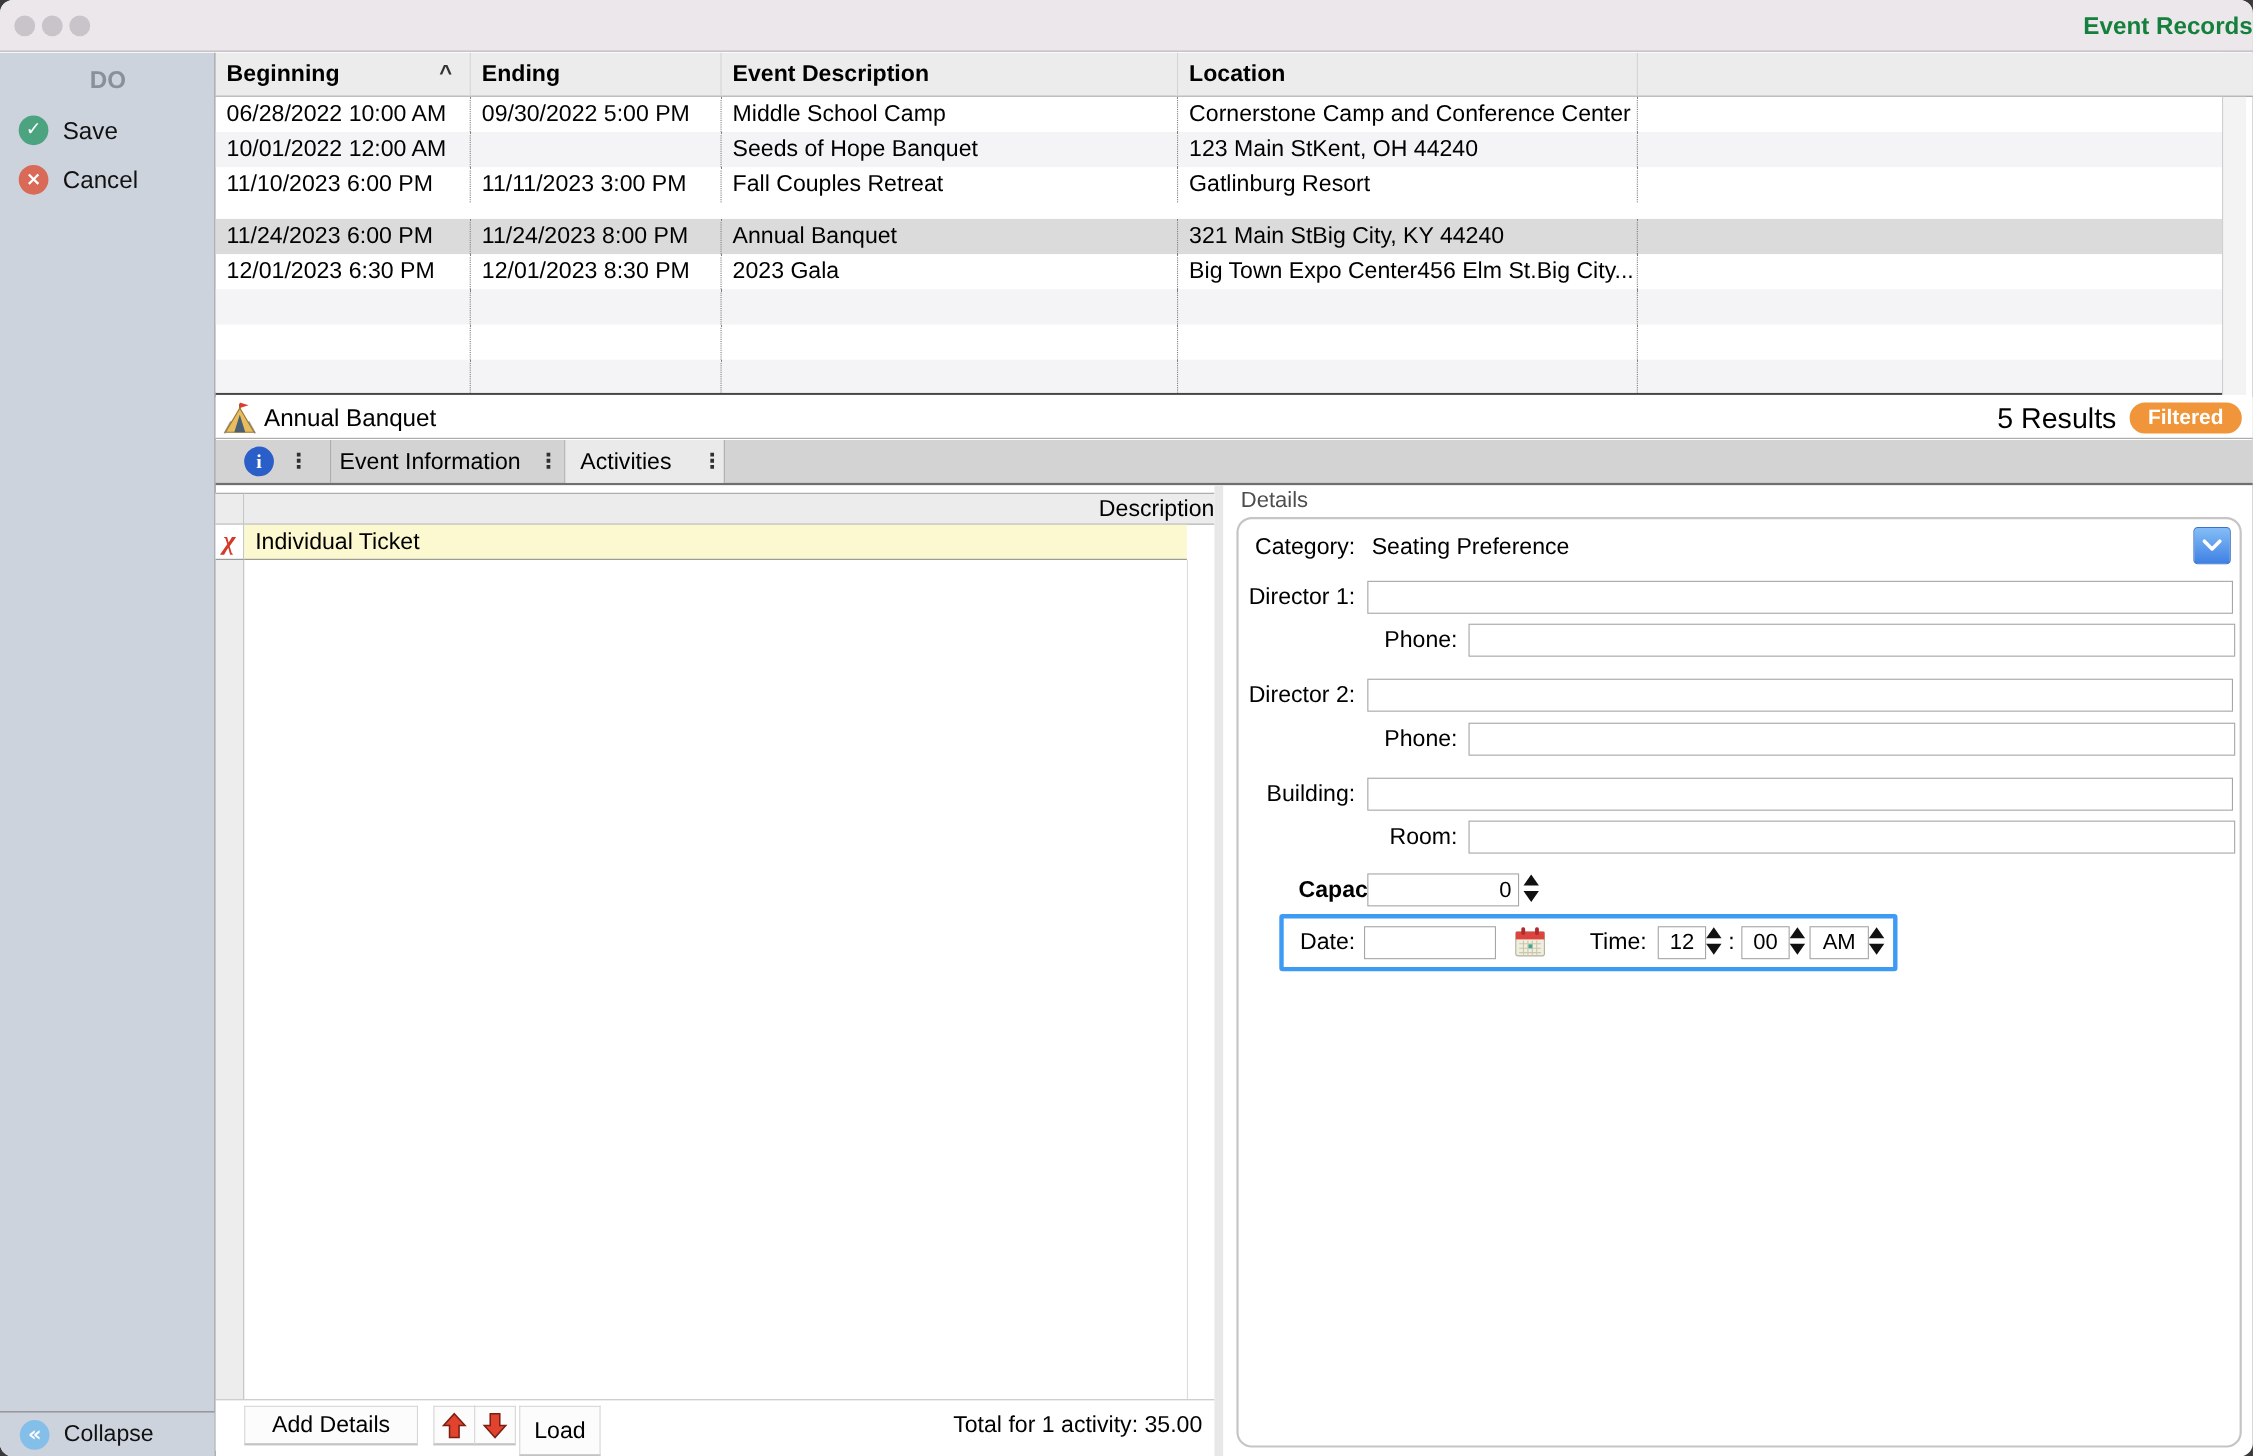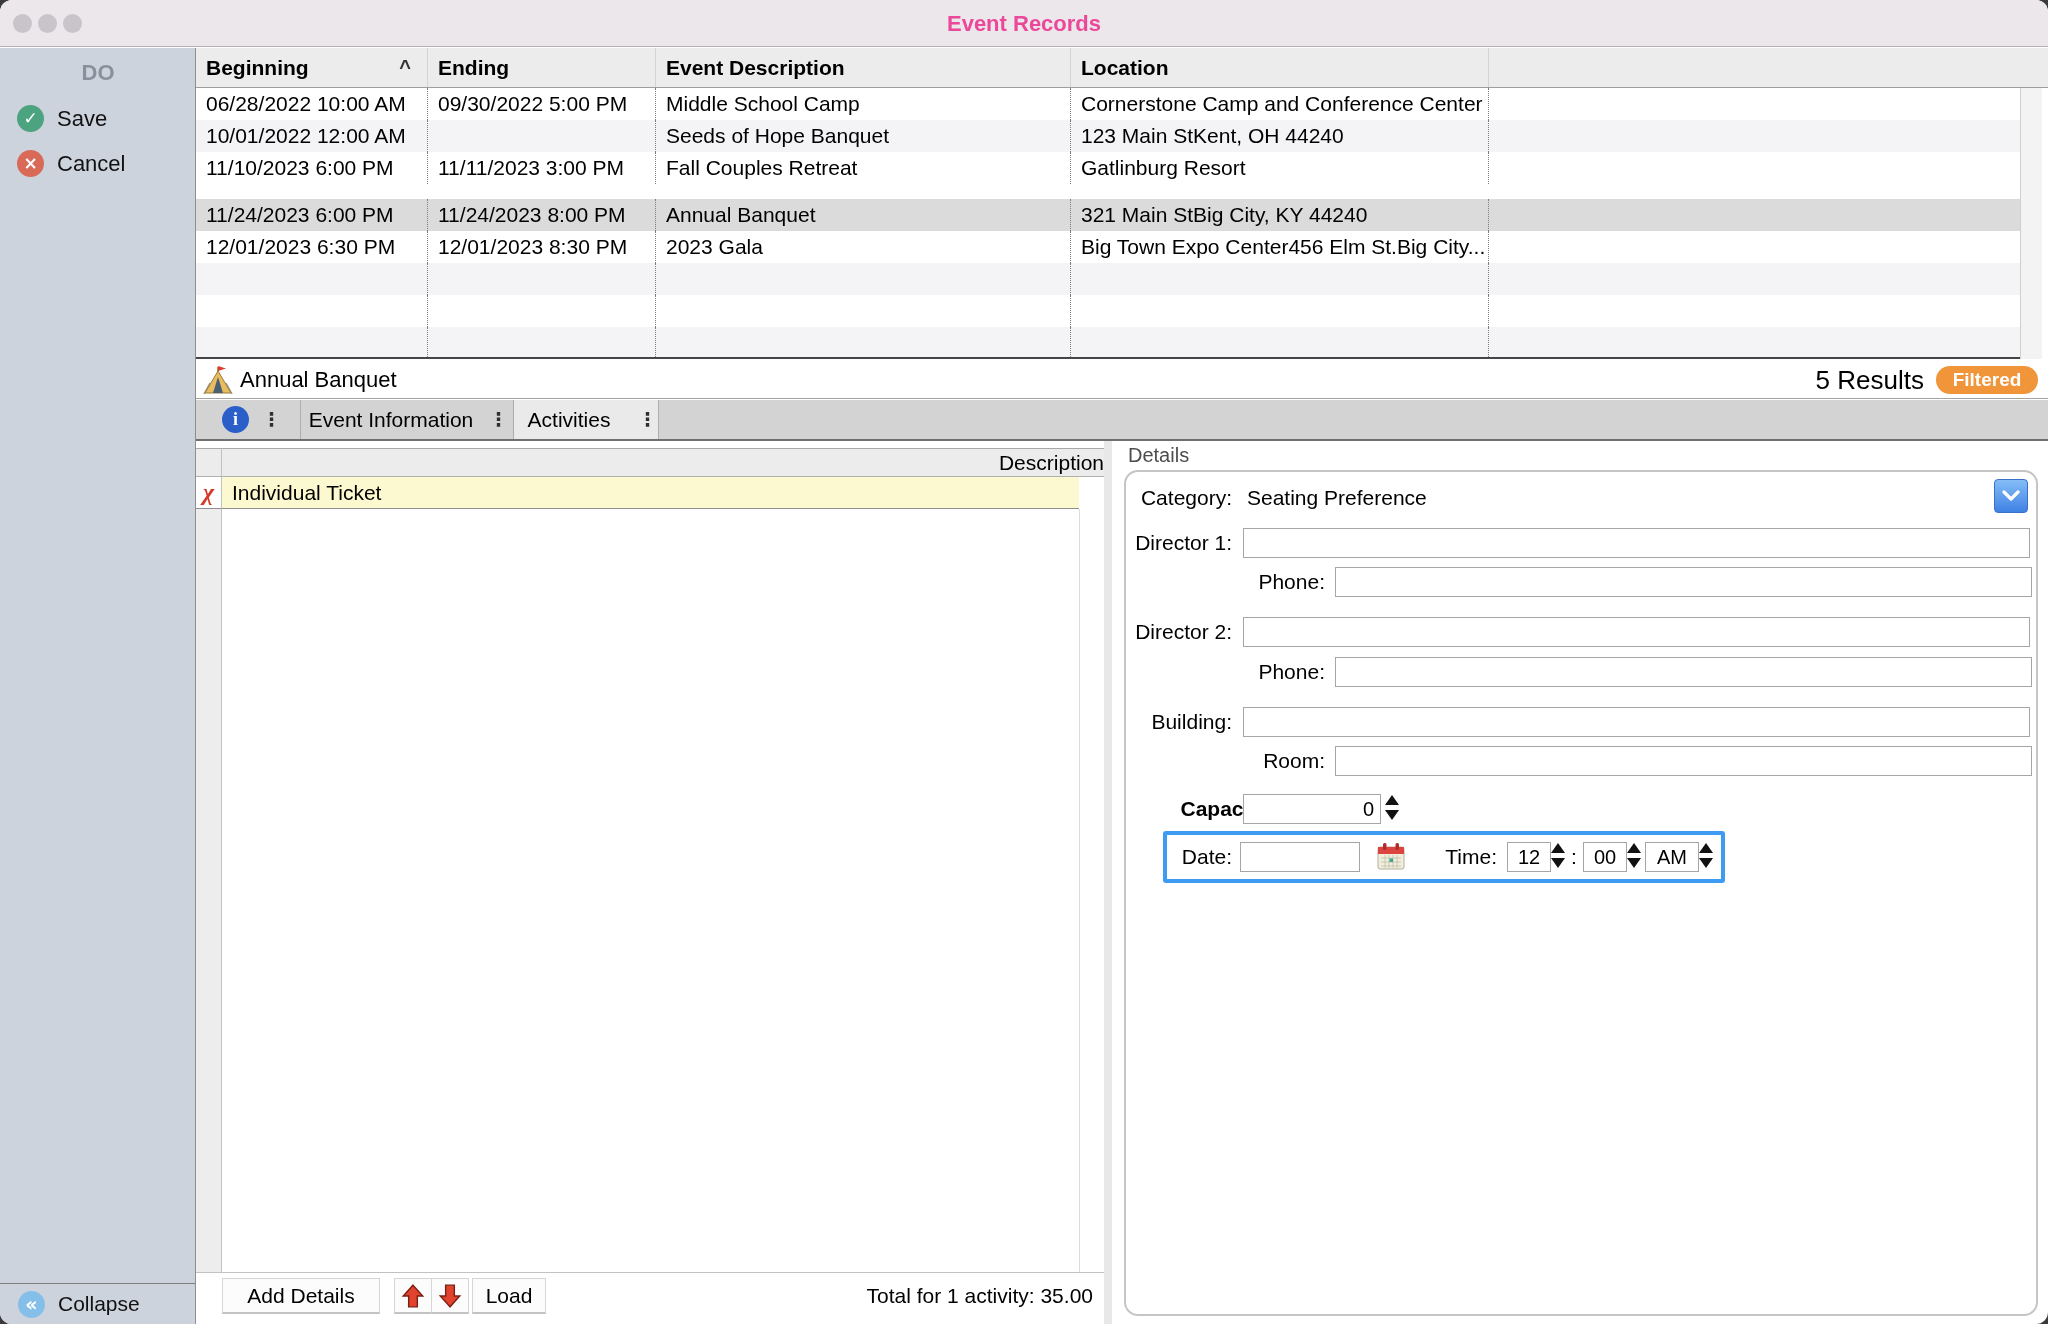--- a/index.html
+++ b/index.html
@@ -4,22 +4,22 @@
 <style>
   * { margin:0; padding:0; box-sizing:border-box; }
   html,body { width:2048px; height:1324px; background:#3a3a3a; font-family:"Liberation Sans", sans-serif; }
   .window { position:absolute; left:0; top:0; width:2048px; height:1324px; background:#fff;
             border-radius:12px; overflow:hidden; }
   .abs { position:absolute; }
 
   
   .titlebar { left:0; top:0; width:2048px; height:47px; background:#ebe7eb; border-bottom:1px solid #b6b1b6; }
   .traffic { width:19px; height:19px; border-radius:50%; background:#c9c4c9; top:14px; }
-  .win-title { left:0; top:0; width:2048px; height:47px; line-height:47px; text-align:center;
-               font-weight:bold; font-size:22px; color:#ec4899; }
+  .win-title { left:0; top:0; width:2048px; height:47px; line-height:47px; text-align:right;
+               font-weight:bold; font-size:22px; color:#15803d; }
 
   
   .sidebar { left:0; top:48px; width:196px; height:1276px; background:#cdd3dd; border-right:1px solid #8e8e8e; }
   .do-header { left:0; top:60px; width:196px; text-align:center; font-weight:bold; font-size:22px; color:#8a909b; }
   .side-row { height:28px; line-height:28px; font-size:22px; color:#111; }
   .circle-ic { width:27px; height:27px; border-radius:50%; color:#fff; text-align:center; line-height:27px;
                font-size:17px; font-weight:bold; font-family:"DejaVu Sans", sans-serif; }
   .collapse-bar { left:0; top:1283px; width:195px; height:41px; background:#cdd3dd; border-top:1px solid #7f7f7f; }
 
   
@@ -238,21 +238,21 @@
   <div class="btn" style="left:394px; top:1278px; width:38px; height:36px;">
     <svg width="26" height="26" viewBox="0 0 24 24">
       <path d="M12 2 L21 12 H16 V22 H8 V12 H3 Z" fill="#e2432f" stroke="#7a1f12" stroke-width="1.3"></path>
     </svg>
   </div>
   <div class="btn" style="left:431px; top:1278px; width:38px; height:36px;">
     <svg width="26" height="26" viewBox="0 0 24 24">
       <path d="M12 22 L3 12 H8 V2 H16 V12 H21 Z" fill="#e2432f" stroke="#7a1f12" stroke-width="1.3"></path>
     </svg>
   </div>
-  <div class="btn" style="left:472px; top:1278px; width:74px; height:36px;">Load</div>
+  <div class="btn" style="left:472px; top:1278px; width:74px; height:46px;">Load</div>
   <div class="abs total-text">Total for 1 activity: 35.00</div>
 
   <div class="abs panel-split"></div>
   <div class="abs details-label">Details</div>
   <div class="abs details-card"></div>
 
   <div class="lbl" style="left:1130px; top:483px; width:102px;">Category:</div>
   <div class="val" style="left:1247px; top:483px;">Seating Preference</div>
   <div class="abs dropdown-btn">
     <svg width="18" height="12" viewBox="0 0 18 12">

